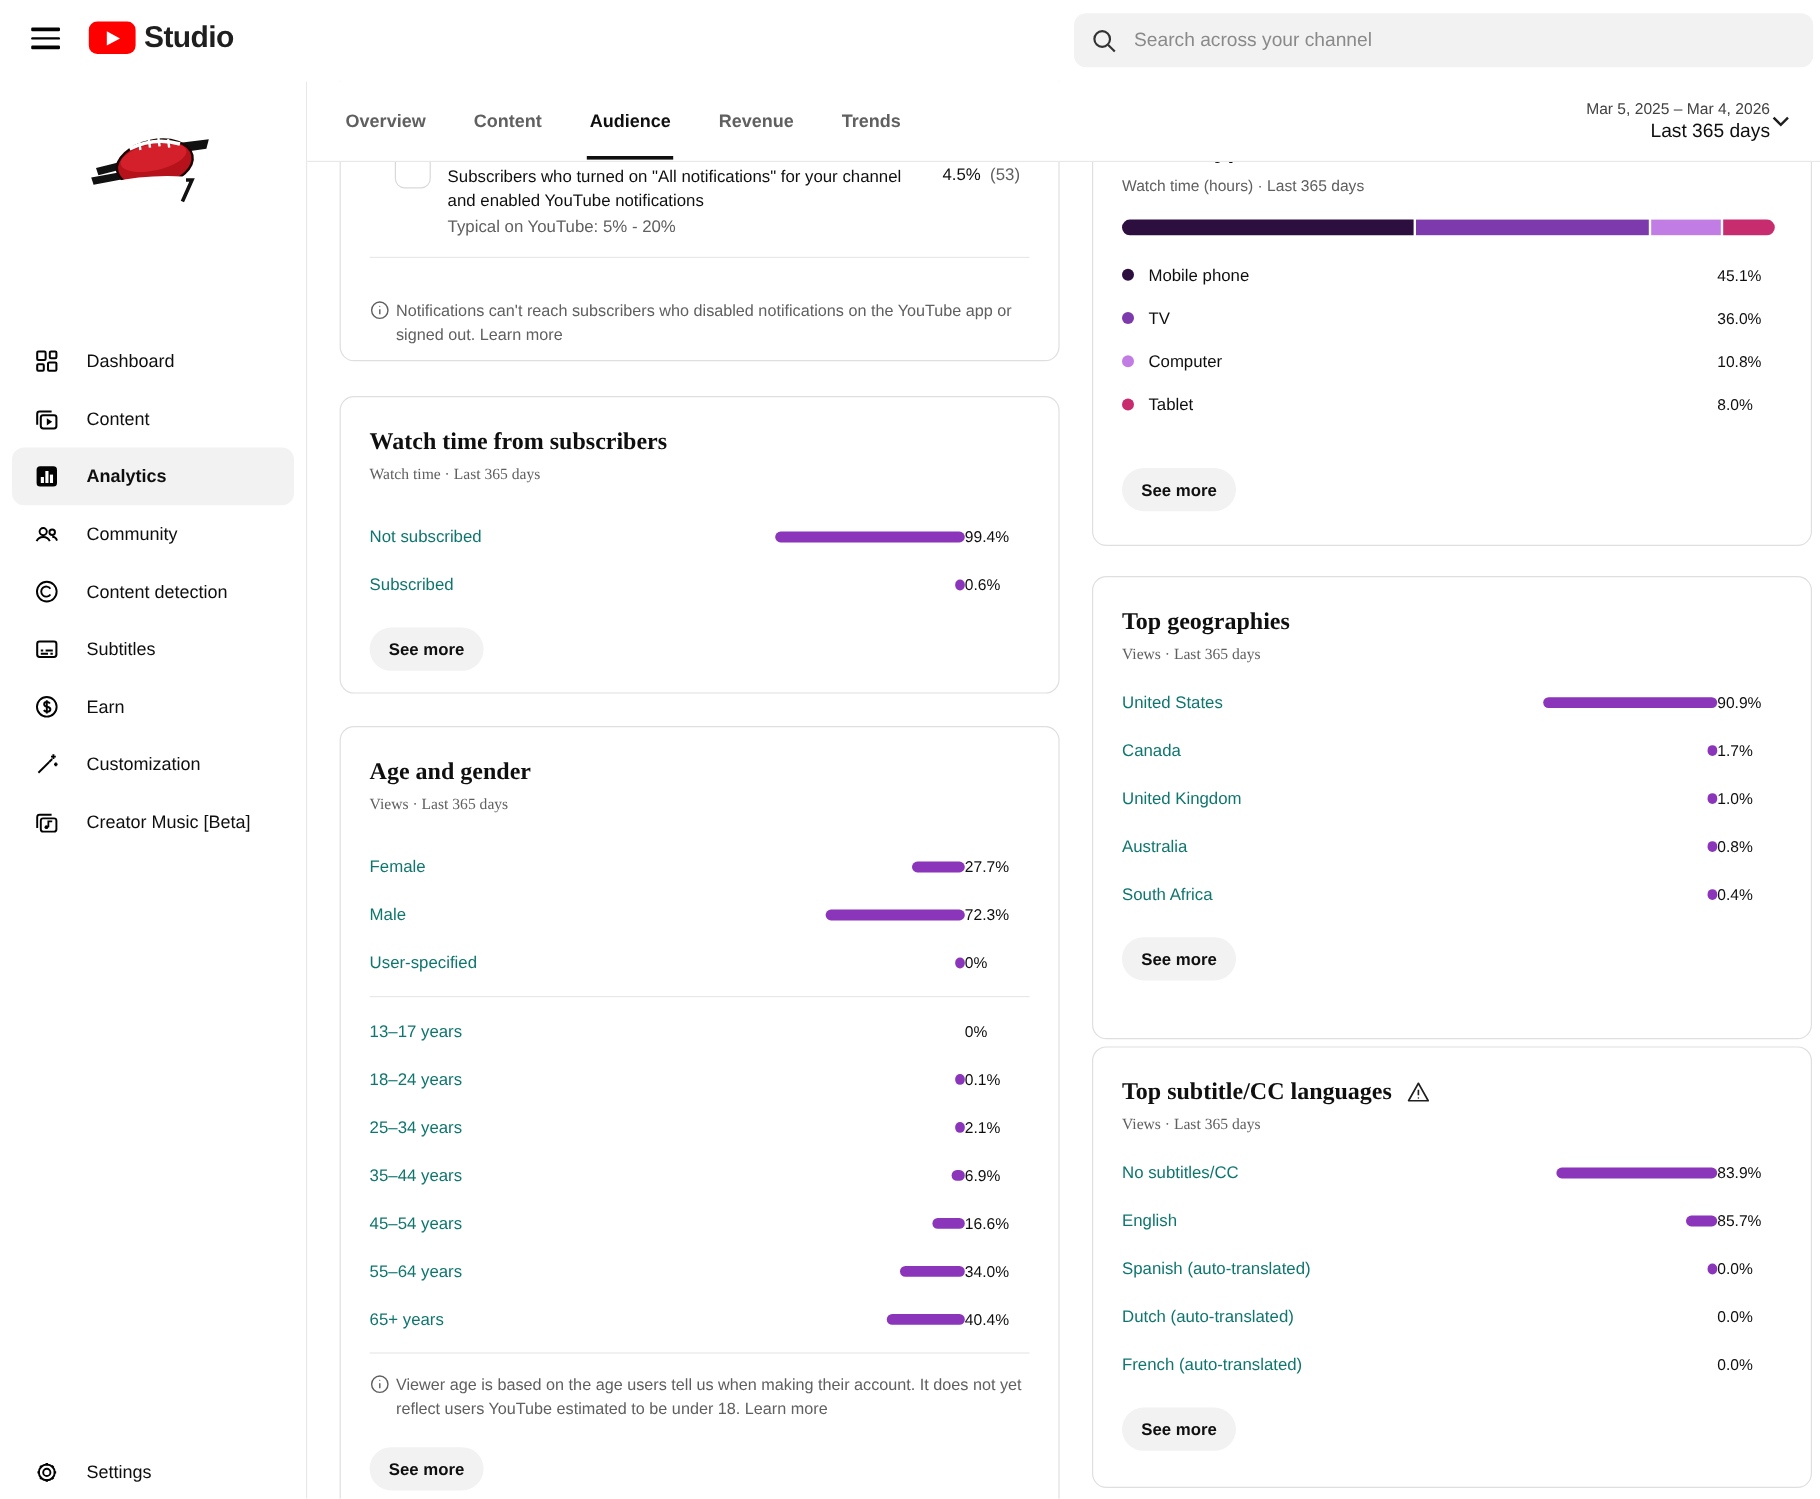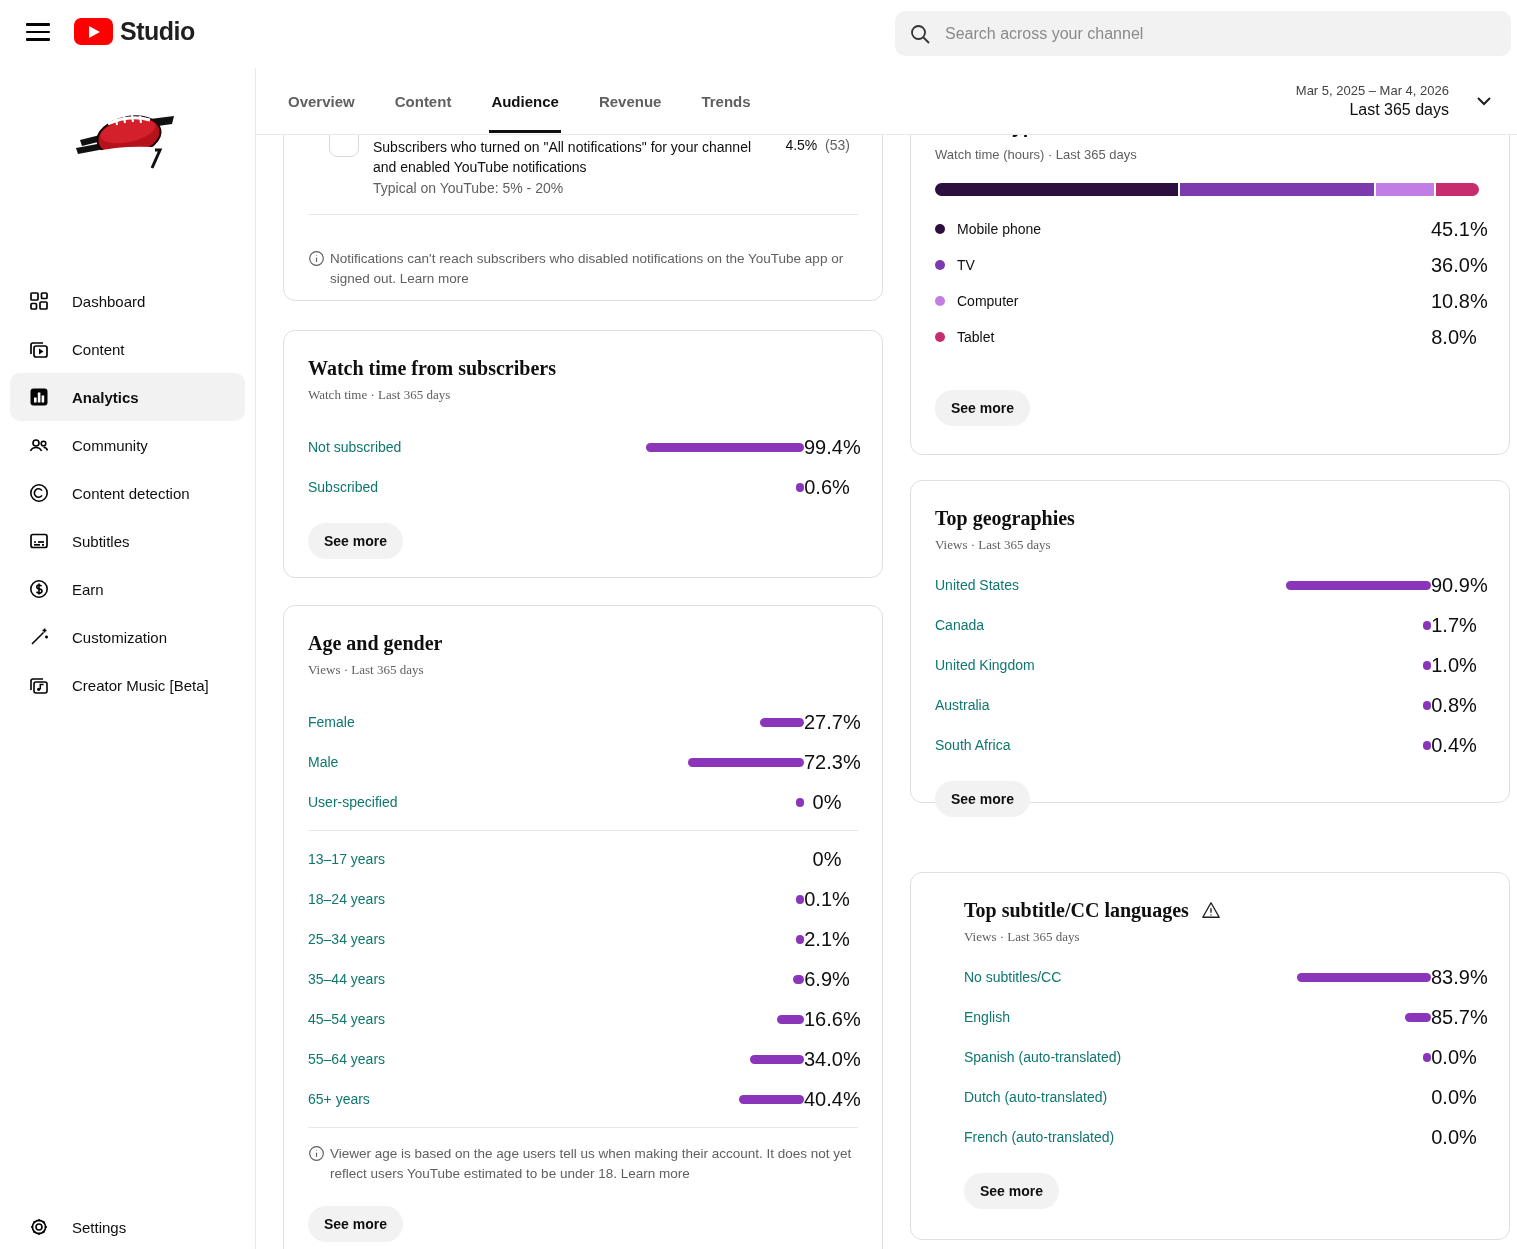--- a/index.html
+++ b/index.html
@@ -30,38 +30,38 @@
   .nav-item.active { background:#f2f2f2; border-radius:10px; margin:0 10px; padding-left:18px; }
   .nav-item.active .nav-label { font-weight:bold; }
   .settings-row { position:absolute; left:0; top:1135px; width:100%; }
 
   
   .tabheader { position:absolute; left:256px; top:68px; width:1261px; height:67px; background:#fff; z-index:35; border-bottom:1px solid #e8e8e8; }
   .tabs { position:absolute; left:12px; top:0; height:100%; display:flex; }
   .tab { height:100%; display:flex; align-items:center; padding:0 20px; font-size:15px; font-weight:bold; color:#606060; cursor:pointer; position:relative; }
   .tab.active { color:#0f0f0f; }
   .tab.active::after { content:""; position:absolute; left:18px; right:18px; bottom:1px; height:3px; background:#0f0f0f; }
-  .daterange { position:absolute; right:12px; top:0; height:100%; display:flex; align-items:center; gap:26px; cursor:pointer; padding:0 12px; }
+  .daterange { position:absolute; right:12px; top:0; height:100%; display:flex; align-items:center; cursor:pointer; padding:0 12px; }
   .daterange-texts { text-align:right; }
   .daterange-range { font-size:13px; color:#424242; }
   .daterange-preset { font-size:16px; color:#0f0f0f; margin-top:3px; }
   .chev { width:18px; height:18px; }
 
   
   .card { position:absolute; background:#fff; border:1px solid #dfdfdf; border-radius:12px; }
   .card-head { padding:24px 24px 0 24px;font-family:Liberation Serif, serif; }
   .card-title { font-size:20px; font-weight:bold; color:#0f0f0f; line-height:26px; display:flex; align-items:center; gap:12px; }
   .card-sub { font-size:13px; color:#606060; margin-top:6px; line-height:16px; }
   .rows { margin-top:24px; }
   .rows.tight { margin-top:12px; }
   .row { height:40px; display:flex; align-items:center; padding:0 32px 0 24px; }
   .row-label { flex:1; font-size:14px; color:#0f766e; }
   .bar-area { width:170px; display:flex; justify-content:flex-end; align-items:center; }
   .bar { height:9px; border-radius:4.5px; background:var(--accent); }
-  .row-value { width:46px; text-align:center; font-size:20px; color:#0f0f0f; white-space:nowrap; }
+  .row-value { width:46px; text-align:left; font-size:13px; color:#0f0f0f; white-space:nowrap; }
   .see-more { display:inline-flex; align-items:center; height:36px; padding:0 16px; background:#f2f2f2; border:none; border-radius:18px; font-family:inherit; font-size:14px; font-weight:bold; color:#0f0f0f; cursor:pointer; margin:16px 0 0 24px; }
   .divider { border-top:1px solid #e8e8e8; margin:8px 24px; }
   .note { display:flex; gap:5px; padding:10px 24px 0 24px; font-size:13.5px; color:#606060; line-height:20px;justify-content:flex-end; }
   .note .info-icon { flex:none; margin-top:1px; }
   .note-link { cursor:pointer; }
 
   
   .card-a { left:283px; top:20px; width:600px; height:281px; }
   .notif-sq { position:absolute; left:45px; top:78px; width:30px; height:58px; border:1.5px solid #d9d9d9; border-radius:8px; }
   .notif-text { position:absolute; left:89px; top:116px; width:400px; font-size:14px; line-height:20px; color:#0f0f0f; }
@@ -83,22 +83,22 @@
   .legend-row { height:36px; display:flex; align-items:center; padding:0 32px 0 24px; }
   .legend-dot { width:10px; height:10px; border-radius:50%; flex:none; margin-right:12px; }
   .legend-label { flex:1; font-size:14px; color:#0f0f0f; }
   .card-d .see-more { position:absolute; left:0; top:319px; margin:0 0 0 24px; }
 
   .card-b { left:283px; top:330px; width:600px; height:248px; }
   .card-c { left:283px; top:605px; width:600px; height:670px; }
   .card-c .rows.age { margin-top:8px; }
   .card-c .note { padding-top:8px; }
   .card-c .see-more { margin-top:22px; }
-  .card-e { left:910px; top:480px; width:600px; height:323px; }
-  .card-f { left:910px; top:872px; width:600px; height:368px;padding-left:29px; }
+  .card-e { left:910px; top:480px; width:600px; height:386px; }
+  .card-f { left:910px; top:872px; width:600px; height:368px; }
 
   .warn-icon { width:20px; height:20px; }
   .info-icon { width:17px; height:17px; }
 </style>
 </head>
 <body>
 
 <div class="app">
 
   <div class="card card-a">

